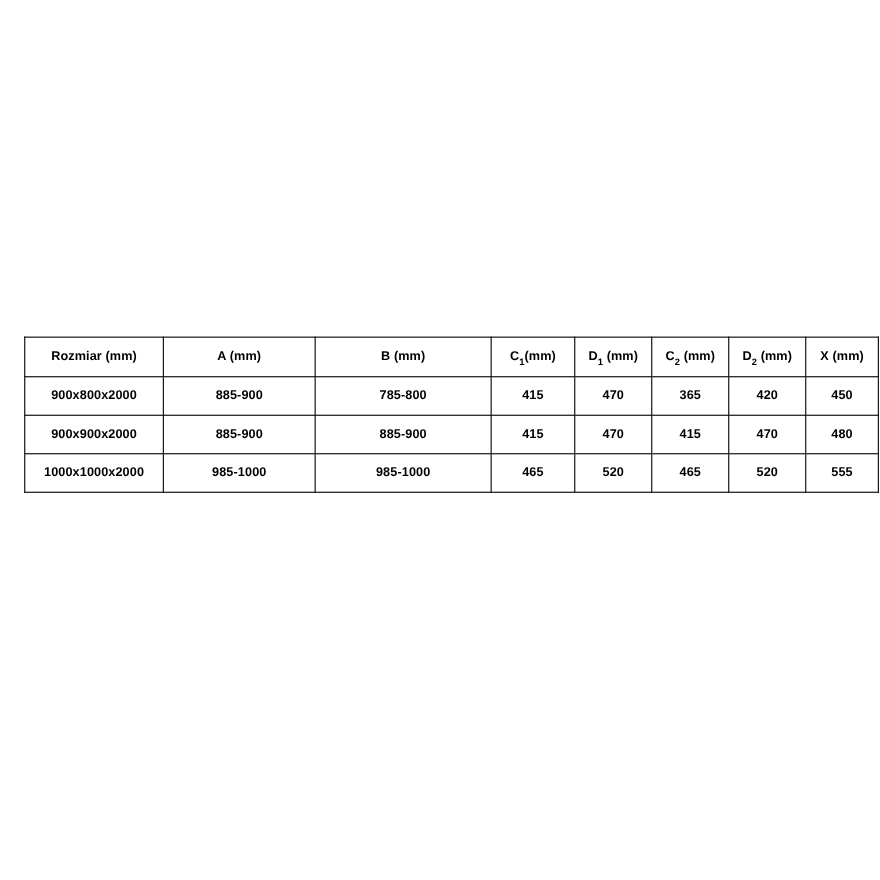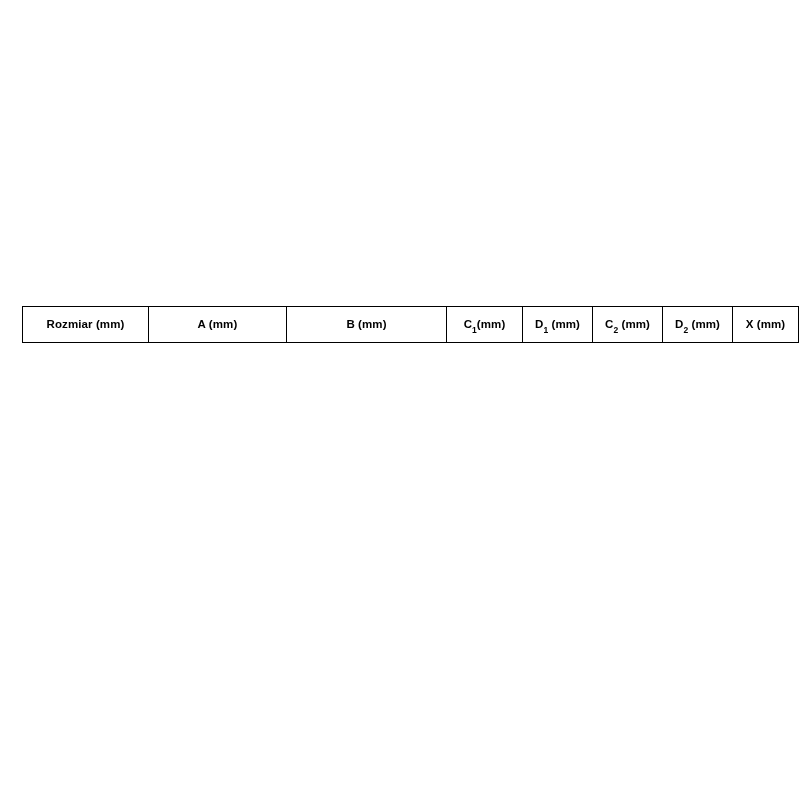--- a/index.html
+++ b/index.html
@@ -92,16 +92,46 @@
           <th>A (mm)</th>
           <th>B (mm)</th>
           <th><span>C</span><span class="sub">1</span><span>(mm)</span></th>
           <th><span>D</span><span class="sub">1</span><span> (mm)</span></th>
           <th><span>C</span><span class="sub">2</span><span> (mm)</span></th>
           <th><span>D</span><span class="sub">2</span><span> (mm)</span></th>
           <th>X (mm)</th>
         </tr>
       </thead>
       <tbody>
+        <tr>
+          <td>900x800x2000</td>
+          <td>885-900</td>
+          <td>785-800</td>
+          <td>415</td>
+          <td>470</td>
+          <td>365</td>
+          <td>420</td>
+          <td>450</td>
+        </tr>
+        <tr>
+          <td>900x900x2000</td>
+          <td>885-900</td>
+          <td>885-900</td>
+          <td>415</td>
+          <td>470</td>
+          <td>415</td>
+          <td>470</td>
+          <td>480</td>
+        </tr>
+        <tr>
+          <td>1000x1000x2000</td>
+          <td>985-1000</td>
+          <td>985-1000</td>
+          <td>465</td>
+          <td>520</td>
+          <td>465</td>
+          <td>520</td>
+          <td>555</td>
+        </tr>
       </tbody>
     </table>
   </div>
 </div>
 
 </body></html>

